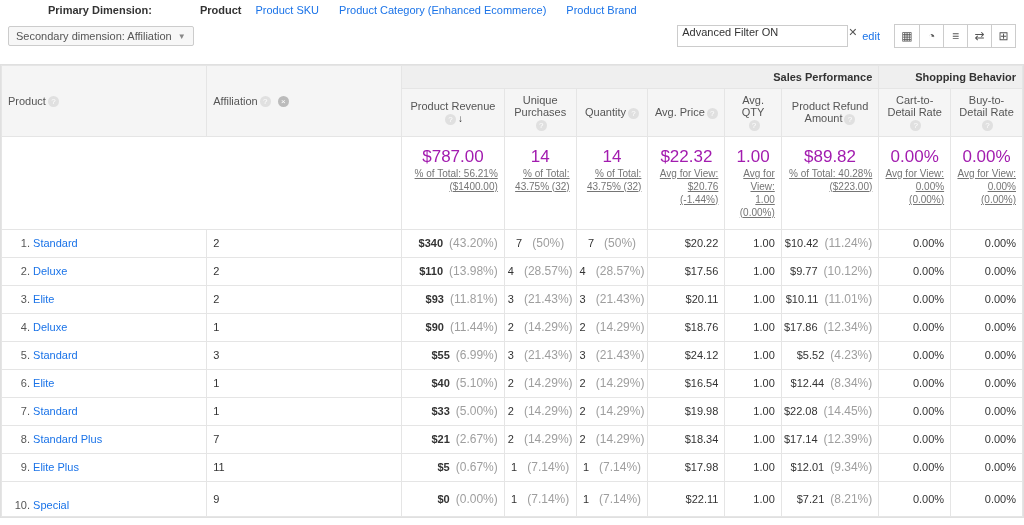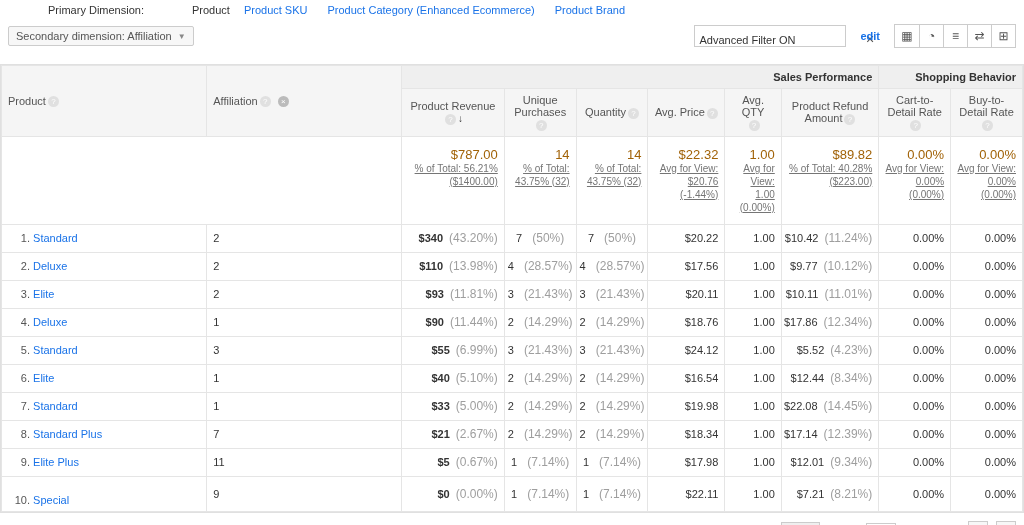--- a/index.html
+++ b/index.html
@@ -1,42 +1,42 @@
 <!DOCTYPE html>
 <html><head>
 <meta charset="utf-8">
 <style>
 * { box-sizing: border-box; margin: 0; padding: 0; }
 body { font-family: Arial, Helvetica, sans-serif; font-size: 11px; color: #333; background: #fff; width: 1024px; }
 a { color: #1a73e8; text-decoration: none; }
 .top-bar { display: flex; align-items: center; padding: 4px 8px; gap: 8px; font-size: 11px; }
-.top-bar .label { color: #333; font-weight: normal; padding-left: 40px; }
+.top-bar .label { color: #333; font-weight: bold; padding-left: 40px; }
 .top-bar .dim-opt { color: #1a73e8; cursor: pointer; margin: 0 6px; }
 .control-row { display: flex; align-items: center; padding: 4px 8px 16px; gap: 8px; }
 .sec-dim { display:inline-flex; align-items:center; border:1px solid #ccc; border-radius:2px; padding:3px 7px; background:#f7f7f7; color:#555; cursor:pointer; }
 .sec-dim .tri { margin-left:6px; font-size:8px; color:#888; }
 .spacer { flex: 1; }
-.adv-filter { display:flex; align-items:flex-end; border:1px solid #ccc; width:152px; height:22px;gap:20px; }
+.adv-filter { display:flex; align-items:flex-start; border:1px solid #ccc; width:171px; height:22px;gap:20px; }
 .adv-filter input { border:none; outline:none; font-size:11px; flex:1; padding:0 4px; background:transparent; color:#333;}
 .adv-filter .clear-x { width:20px; text-align:center; color:#555; cursor:pointer; }
-.edit-link { color:#1a73e8; margin:0 6px; cursor:pointer; font-size:11px;font-weight:bold; }
+.edit-link { color:#1a73e8; margin:0 6px; cursor:pointer; font-size:11px; }
 .view-btns { display:flex; border:1px solid #ccc; }
 .view-btns .vb { width:24px; height:22px; display:flex; align-items:center; justify-content:center; border-left:1px solid #ccc; cursor:pointer; font-size:12px; color:#555; }
 .view-btns .vb:first-child { border-left:none; }
 .tbl-wrap { border:1px solid #e0e0e0; }
 .tbl { width:100%; border-collapse:collapse; table-layout:fixed; }
 .tbl th, .tbl td { border:1px solid #e5e5e5; padding:5px 6px; font-size:11px; }
 .tbl th { background:#f5f5f5; font-weight:normal; color:#555; }
 .group-h { text-align:right; font-weight:bold !important; color:#333 !important; background:#efefef !important; height:22px; }
 .col-h { text-align:center; vertical-align:middle; height:38px; }
 .dim-h { text-align:left; vertical-align:middle; font-weight:bold; color:#333; }
 .help { display:inline-block; width:11px; height:11px; border-radius:50%; background:#e0e0e0; color:#fff; font-size:8px; line-height:11px; text-align:center; margin-left:2px; vertical-align:middle; }
 .sort-arrow { font-size:10px; margin-left:2px; color:#333; }
 .sum-row td { background:#fff; text-align:right; vertical-align:top; padding:10px 6px; }
-.sum-big { font-size:13px; color:#a16207; }
+.sum-big { font-size:17px; color:#a21caf;text-align:center; }
 .sum-sm { color:#757575; font-size:10px; line-height:1.3;text-decoration:underline; }
 .data-row td { height:28px; }
 .r-idx { text-align:right; color:#555; width:22px; }
 .r-prod { color:#1a73e8; }
 .r-num { text-align:right; color:#333; }
 .r-split { display:flex; justify-content:flex-end; align-items:baseline; gap:6px;}
 .r-split .pct { color:#9e9e9e; font-size:12px; }
 .r-split.centered { justify-content:center; gap:10px;}
 .pager { display:flex; align-items:center; justify-content:flex-end; gap:8px; padding:8px; font-size:11px; color:#333;}
 .pager select, .pager input { font-size:11px; padding:1px 2px; border:1px solid #ccc;}

